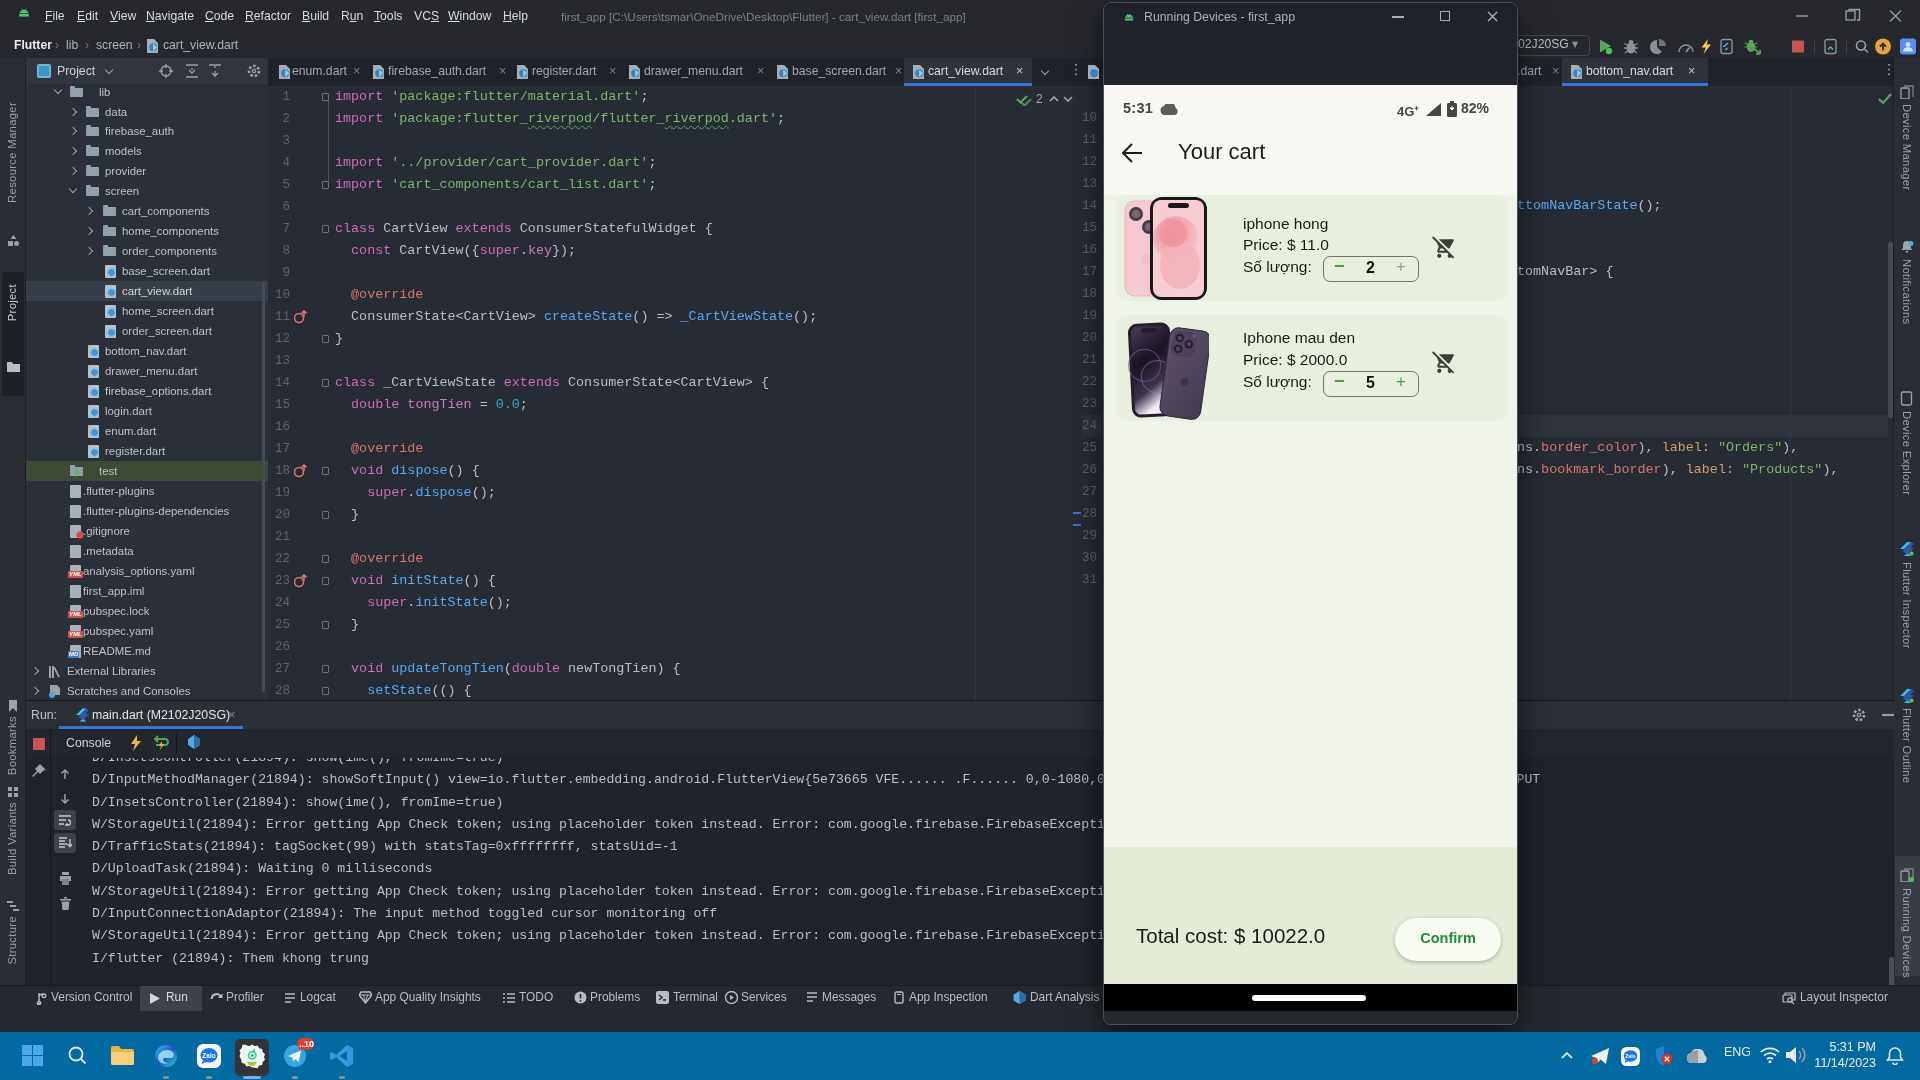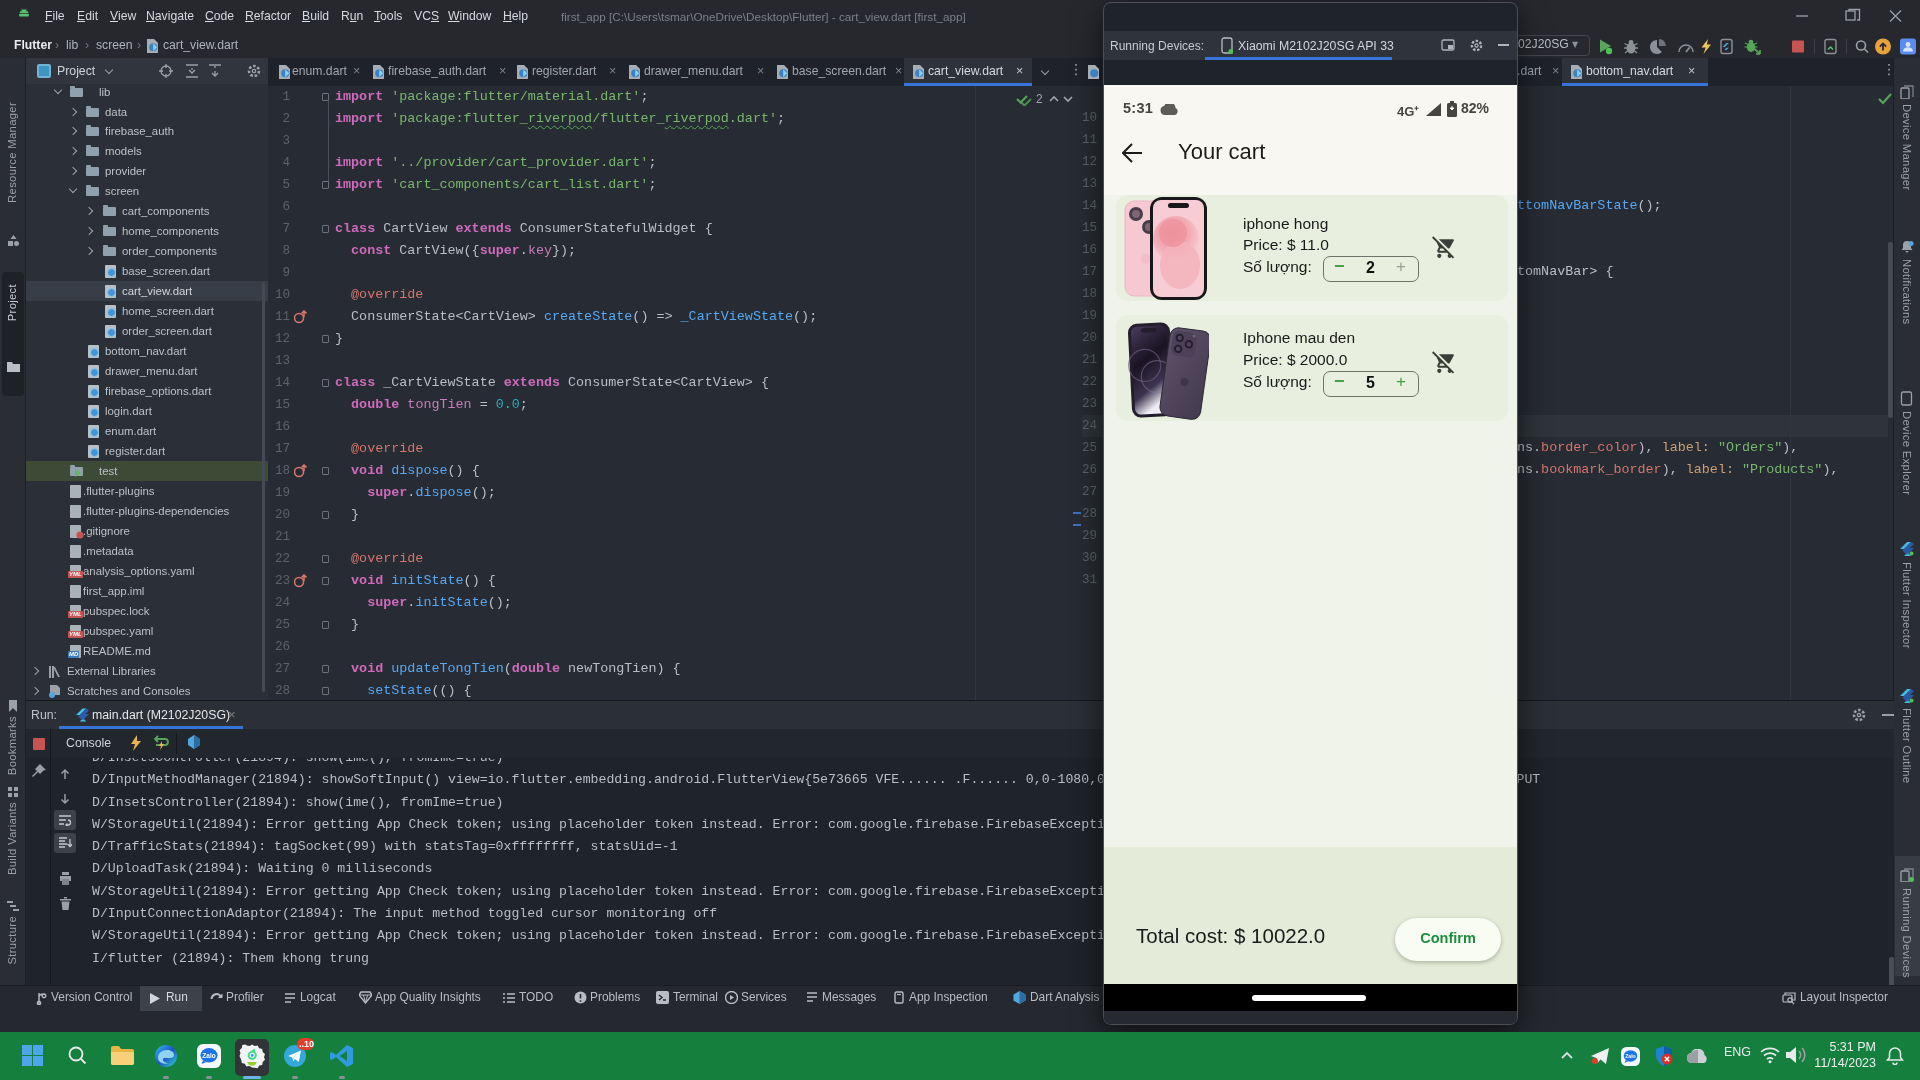--- a/index.html
+++ b/index.html
@@ -34,35 +34,35 @@
 .trow .t{position:absolute;top:0;}
 
 #tabstrip{position:absolute;left:268px;top:58px;width:1625px;height:28px;background:#1f2329;}
 #editor1{position:absolute;left:268px;top:86px;width:814px;height:614px;background:#272b33;}
 #editor2{position:absolute;left:1082px;top:86px;width:811px;height:614px;background:#272b33;}
 .tab{position:absolute;top:0;height:28px;font-size:12.2px;color:#9fa6ae;}
 .tbx{position:absolute;top:6px;font-size:12.5px;color:#7d838b;}
 .tabic{z-index:2;}
 .code{position:absolute;font-size:13.4px;line-height:22px;white-space:pre;font-family:"Liberation Mono",monospace;color:#bcbec4;}
 .lnum{position:absolute;font-size:12.6px;line-height:22px;text-align:right;color:#5b626c;font-family:"Liberation Mono",monospace;white-space:pre;}
-.kw{color:#cd6bbb;font-weight:bold;} .str{color:#79b76d;} .fn{color:#56a8f5;} .ann{color:#d5756c;} .num{color:#2aacb8;} .fld{color:#c77dbb;} .prm{color:#cc9e71;}
+.kw{color:#cd6bbb;} .str{color:#79b76d;} .fn{color:#56a8f5;} .ann{color:#d5756c;} .num{color:#2aacb8;} .fld{color:#c77dbb;} .prm{color:#cc9e71;}
 .sq{font-style:normal;text-decoration:underline wavy #55a858 1px;text-underline-offset:3px;}
 .fm{position:absolute;left:54px;width:7px;height:8px;border:1px solid #6a7077;border-radius:1px;background:#272b33;}
 
 #runpanel{position:absolute;left:26px;top:700px;width:1868px;height:285px;background:#1f232a;border-top:1px solid #15171b;}
 #runhead{position:absolute;left:0;top:0;width:1868px;height:28px;background:#2b2f36;}
 #runrow2{position:absolute;left:0;top:28px;width:1868px;height:29px;background:#22262d;}
 #console{position:absolute;left:0;top:57px;width:1868px;height:228px;overflow:hidden;}
 
 #toolbar2{position:absolute;left:0;top:985px;width:1920px;height:25px;background:#25282e;border-top:1px solid #191c20;font-size:11.9px;color:#b9bdc3;}
 #statusbar{position:absolute;left:0;top:1010px;width:1920px;height:22px;background:#24272c;border-top:1px solid #191c20;font-size:12px;color:#9ba0a7;}
 
 #rdwin{position:absolute;left:1103px;top:2px;width:415px;height:1023px;background:#1f232a;border:1px solid #4a4e55;border-radius:8px;box-shadow:0 10px 30px rgba(0,0,0,.6);overflow:hidden;}
 
-#taskbar{position:absolute;left:0;top:1032px;width:1920px;height:48px;background:#15803d;}
+#taskbar{position:absolute;left:0;top:1032px;width:1920px;height:48px;background:#0369a1;}
 </style></head>
 <body>
 <div id="ide">
 <div id="menubar">
 <svg class="abs" style="left:15px;top:7px" width="18" height="18" viewBox="0 0 18 18">
         <path fill="#57c474" d="M4.2 7.1h9.6v1.6c0 .5-.4.9-.9.9H5.1c-.5 0-.9-.4-.9-.9zM4.5 6.3c.2-1.6 1.3-2.9 2.8-3.4l-.7-1.2c-.1-.1 0-.3.1-.3.1-.1.3 0 .3.1l.7 1.3c.4-.1.8-.2 1.3-.2s.9.1 1.3.2l.7-1.3c.1-.1.2-.2.3-.1.1.1.2.2.1.3l-.7 1.2c1.5.5 2.6 1.8 2.8 3.4zm2.4-1.2c.2 0 .4-.2.4-.4s-.2-.4-.4-.4-.4.2-.4.4.2.4.4.4zm4.2 0c.2 0 .4-.2.4-.4s-.2-.4-.4-.4-.4.2-.4.4.2.4.4.4z"></path>
       </svg>
 <span class="menu" style="left:45px"><u>F</u>ile</span>
 <span class="menu" style="left:77px"><u>E</u>dit</span>
 <span class="menu" style="left:110px"><u>V</u>iew</span>
@@ -709,37 +709,30 @@
 <svg class="abs" style="left:1782px;top:5px" width="15" height="14" viewBox="0 0 15 14" fill="none" stroke="#b9bdc3" stroke-width="1.2">
         <rect x="1" y="4" width="9" height="7" rx="1"></rect>
         <path d="M3 4V2h10v7h-2"></path>
         <circle cx="8" cy="9" r="2.2"></circle>
         <path d="M9.6 10.6L12 13"></path>
       </svg>
 <span class="abs" style="left:1800px;top:4px">Layout Inspector</span>
 </div>
 </div>
 <div id="rdwin">
-<div class="abs" style="left:0;top:28px;width:413px;height:29px;background:#2e333c">
-<span class="abs" style="left:6px;top:8px;font-size:12px;color:#c7cbd1">Running Devices:</span>
-<svg class="abs" style="left:117px;top:6px" width="12" height="17" viewBox="0 0 12 17" fill="none" stroke="#b9bec5" stroke-width="1.3">
-        <rect x="1" y="1" width="10" height="15" rx="2"></rect>
-        <circle cx="10" cy="14.5" r="2.6" fill="#4fbf56" stroke="none"></circle>
-      </svg>
-<span class="abs" style="left:134px;top:8px;font-size:12.3px;color:#d3d7dc">Xiaomi M2102J20SG API 33</span>
-<div class="abs" style="left:101px;top:26px;width:187px;height:3px;background:#3674d9"></div>
-<svg class="abs" style="left:337px;top:8px" width="14" height="12" viewBox="0 0 14 12" fill="none" stroke="#b0b5bc" stroke-width="1.3">
-        <rect x="1" y="1" width="12" height="10" rx="1.5"></rect>
-        <path fill="#b0b5bc" stroke="none" d="M7 6h5v4H7z"></path>
-      </svg>
-<svg class="abs" style="left:366px;top:8px" width="13" height="13" viewBox="0 0 14 14">
-        <circle cx="7" cy="7" r="5" fill="none" stroke="#b0b5bc" stroke-width="2.6" stroke-dasharray="2.6 1.8"></circle>
-        <circle cx="7" cy="7" r="1.7" fill="none" stroke="#b0b5bc" stroke-width="1.3"></circle>
-      </svg>
-<div class="abs" style="left:394px;top:13px;width:11px;height:1.5px;background:#b0b5bc"></div>
+<div class="abs" style="left:0;top:0;width:413px;height:28px;background:#1f222a">
+<svg class="abs" style="left:17px;top:7px" width="16" height="14" viewBox="0 0 18 16">
+        <path fill="#57c474" d="M4.2 9.6h9.6v1.6c0 .5-.4.9-.9.9H5.1c-.5 0-.9-.4-.9-.9zM4.5 8.8c.2-1.6 1.3-2.9 2.8-3.4l-.7-1.2c-.1-.1 0-.3.1-.3.1-.1.3 0 .3.1l.7 1.3c.4-.1.8-.2 1.3-.2s.9.1 1.3.2l.7-1.3c.1-.1.2-.2.3-.1.1.1.2.2.1.3l-.7 1.2c1.5.5 2.6 1.8 2.8 3.4zm2.4-1.2c.2 0 .4-.2.4-.4s-.2-.4-.4-.4-.4.2-.4.4.2.4.4.4zm4.2 0c.2 0 .4-.2.4-.4s-.2-.4-.4-.4-.4.2-.4.4.2.4.4.4z"></path>
+      </svg>
+<span class="abs" style="left:40px;top:7px;font-size:12.3px;color:#aab0b7">Running Devices - first_app</span>
+<div class="abs" style="left:288px;top:13px;width:12px;height:1.5px;background:#aab0b7"></div>
+<div class="abs" style="left:336px;top:8px;width:10px;height:10px;border:1.4px solid #aab0b7"></div>
+<svg class="abs" style="left:383px;top:8px" width="11" height="11" viewBox="0 0 11 11" stroke="#aab0b7" stroke-width="1.4">
+        <path d="M1 1l9 9M10 1l-9 9"></path>
+      </svg>
 </div>
 <div class="abs" style="left:0;top:57px;width:413px;height:25px;background:#1f232a"></div>
 
 <div class="abs" style="left:0;top:82px;width:413px;height:110px;background:#f8f7f1"></div>
 <div class="abs" style="left:0;top:192px;width:413px;height:652px;background:#f0f3ea"></div>
 <div class="abs" style="left:0;top:844px;width:413px;height:137px;background:#e4ebd9"></div>
 <div class="abs" style="left:0;top:981px;width:413px;height:27px;background:#000"></div>
 <div class="abs" style="left:148px;top:992px;width:114px;height:6px;background:#fff;border-radius:3px"></div>
 <div class="abs" style="left:0;top:1008px;width:413px;height:13px;background:#26292f"></div>
 

